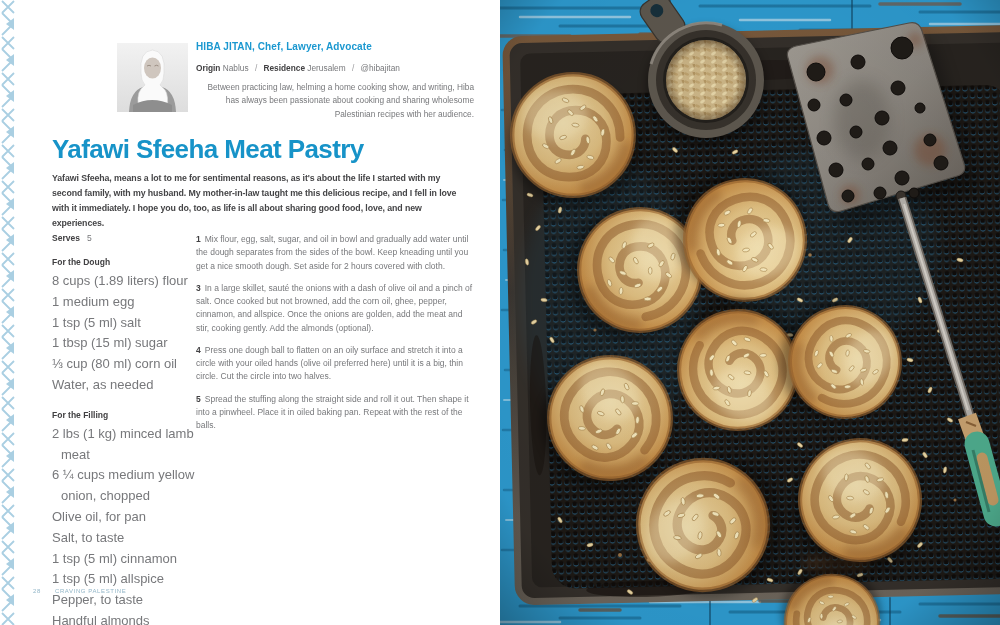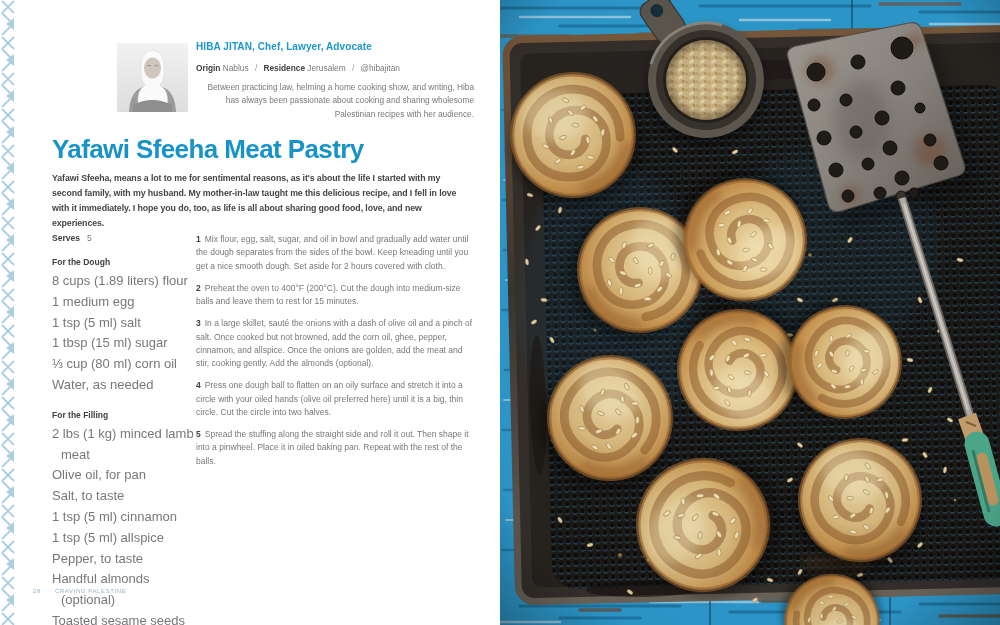--- a/index.html
+++ b/index.html
@@ -89,33 +89,33 @@
     <li>8 cups (1.89 liters) flour</li>
     <li>1 medium egg</li>
     <li>1 tsp (5 ml) salt</li>
     <li>1 tbsp (15 ml) sugar</li>
     <li>⅓ cup (80 ml) corn oil</li>
     <li>Water, as needed</li>
   </ul>
   <div class="ing-head">For the Filling</div>
   <ul class="ing-list">
     <li>2 lbs (1 kg) minced lamb meat</li>
+    <li>6 ¼  cups medium yellow onion, chopped</li>
     <li>Olive oil, for pan</li>
     <li>Salt, to taste</li>
     <li>1 tsp (5 ml) cinnamon</li>
     <li>1 tsp (5 ml) allspice</li>
     <li>Pepper, to taste</li>
     <li>Handful almonds (optional)</li>
     <li>Toasted sesame seeds (optional)</li>
   </ul>
 </div>
 
 <div class="abs steps-col">
   <p class="step"><span class="num">1</span><span>Mix flour, egg, salt, sugar, and oil in bowl and gradually add water until the dough separates from the sides of the bowl. Keep kneading until you get a nice smooth dough. Set aside for 2 hours covered with cloth.</span></p>
-  <p class="step"><span class="num">2</span><span>Preheat the oven to 400°F (200°C). Cut the dough into medium-size balls and leave them to rest for 15 minutes.</span></p>
   <p class="step"><span class="num">3</span><span>In a large skillet, sauté the onions with a dash of olive oil and a pinch of salt. Once cooked but not browned, add the corn oil, ghee, pepper, cinnamon, and allspice. Once the onions are golden, add the meat and stir, cooking gently. Add the almonds (optional).</span></p>
   <p class="step"><span class="num">4</span><span>Press one dough ball to flatten on an oily surface and stretch it into a circle with your oiled hands (olive oil preferred here) until it is a big, thin circle. Cut the circle into two halves.</span></p>
   <p class="step"><span class="num">5</span><span>Spread the stuffing along the straight side and roll it out. Then shape it into a pinwheel. Place it in oiled baking pan. Repeat with the rest of the balls.</span></p>
 </div>
 
 <div class="abs footer page-num">28</div>
 <div class="abs footer book-title">CRAVING PALESTINE</div>
 
 <svg class="abs photo" viewBox="0 0 500 625">
   <defs>

